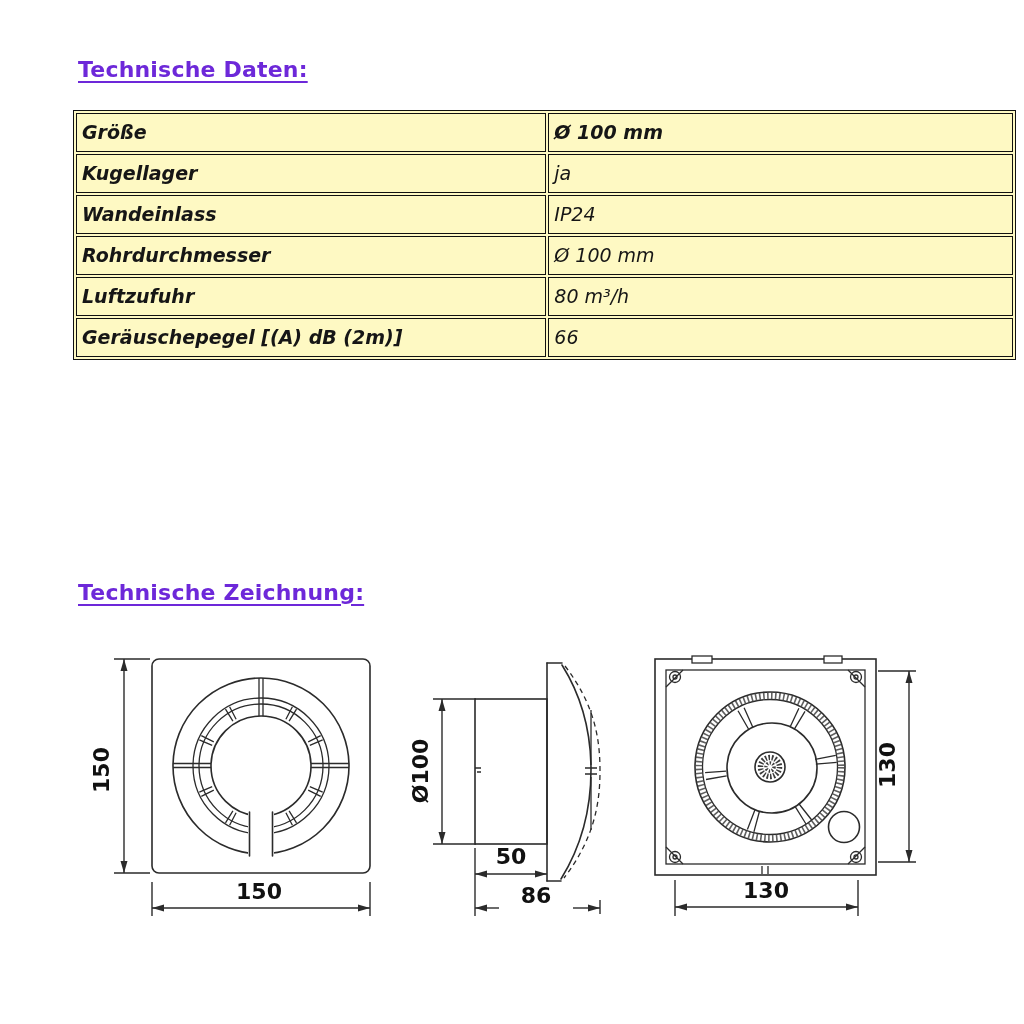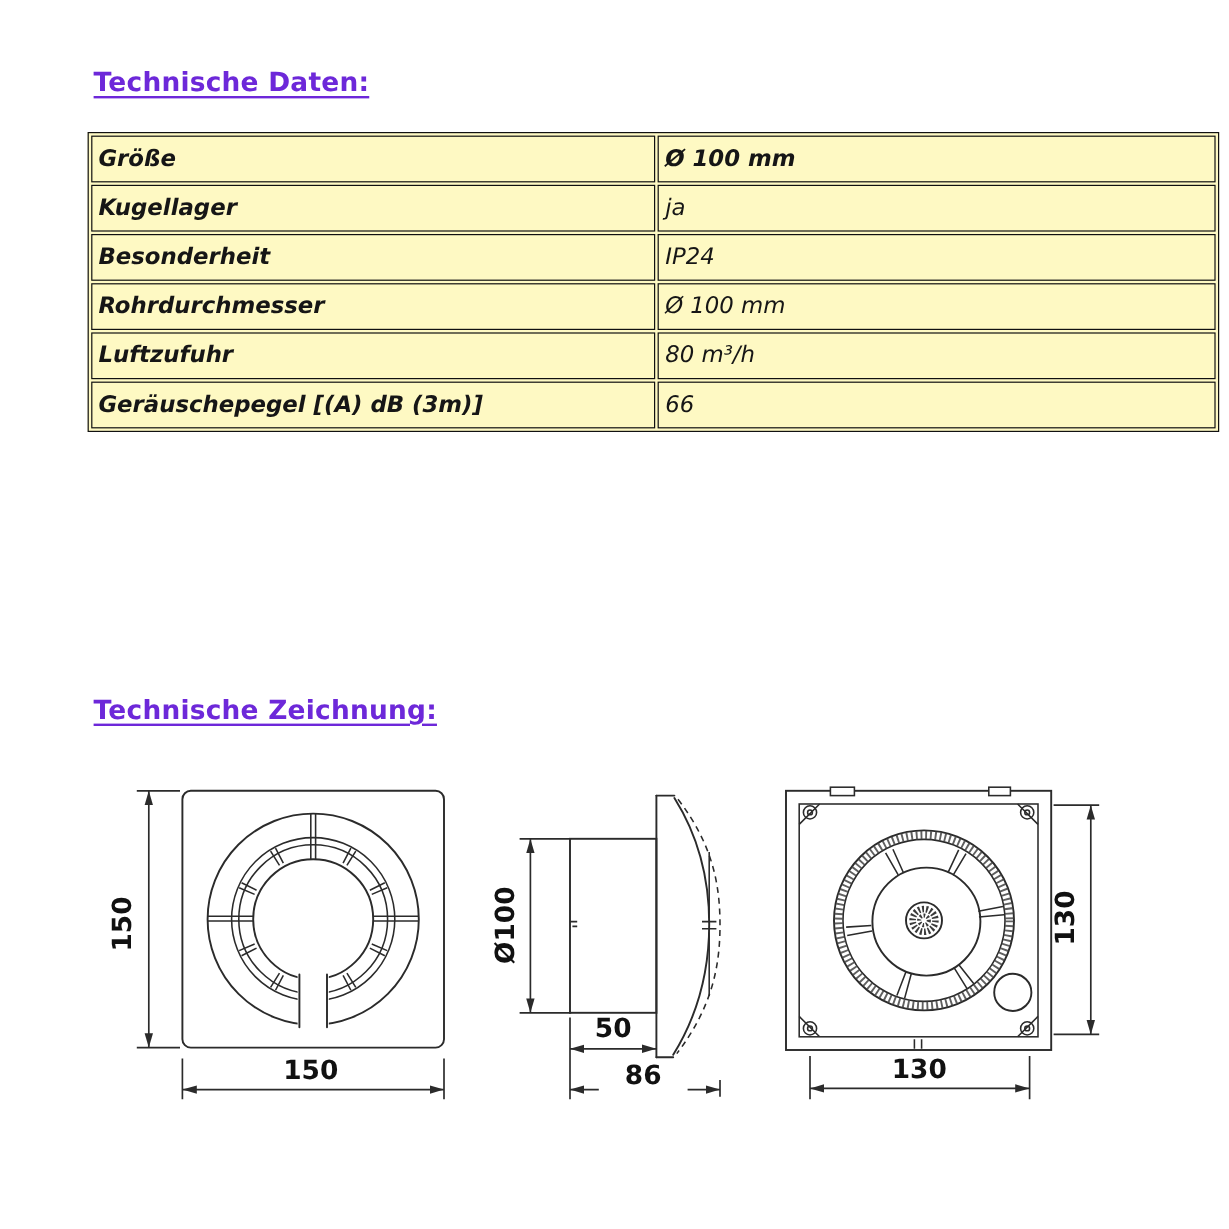--- a/index.html
+++ b/index.html
@@ -49,33 +49,33 @@
   <tbody>
     <tr>
       <td class="lbl">Größe</td>
       <td class="val strong">Ø 100 mm</td>
     </tr>
     <tr>
       <td class="lbl">Kugellager</td>
       <td class="val">ja</td>
     </tr>
     <tr>
-      <td class="lbl">Besonderheit</td>
+      <td class="lbl">Wandeinlass</td>
       <td class="val">IP24</td>
     </tr>
     <tr>
       <td class="lbl">Rohrdurchmesser</td>
       <td class="val">Ø 100 mm</td>
     </tr>
     <tr>
       <td class="lbl">Luftzufuhr</td>
       <td class="val">80 m³/h</td>
     </tr>
     <tr>
-      <td class="lbl">Geräuschepegel [(A) dB (3m)]</td>
+      <td class="lbl">Geräuschepegel [(A) dB (2m)]</td>
       <td class="val">66</td>
     </tr>
   </tbody>
 </table>
 
 <h2 class="heading" id="heading-zeichnung">Technische Zeichnung:</h2>
 
 <svg class="drawings" viewBox="0 0 1024 1024">
   <defs>
     <marker id="ah" markerWidth="13" markerHeight="9" refX="12" refY="4.5" orient="auto-start-reverse" markerUnits="userSpaceOnUse">

